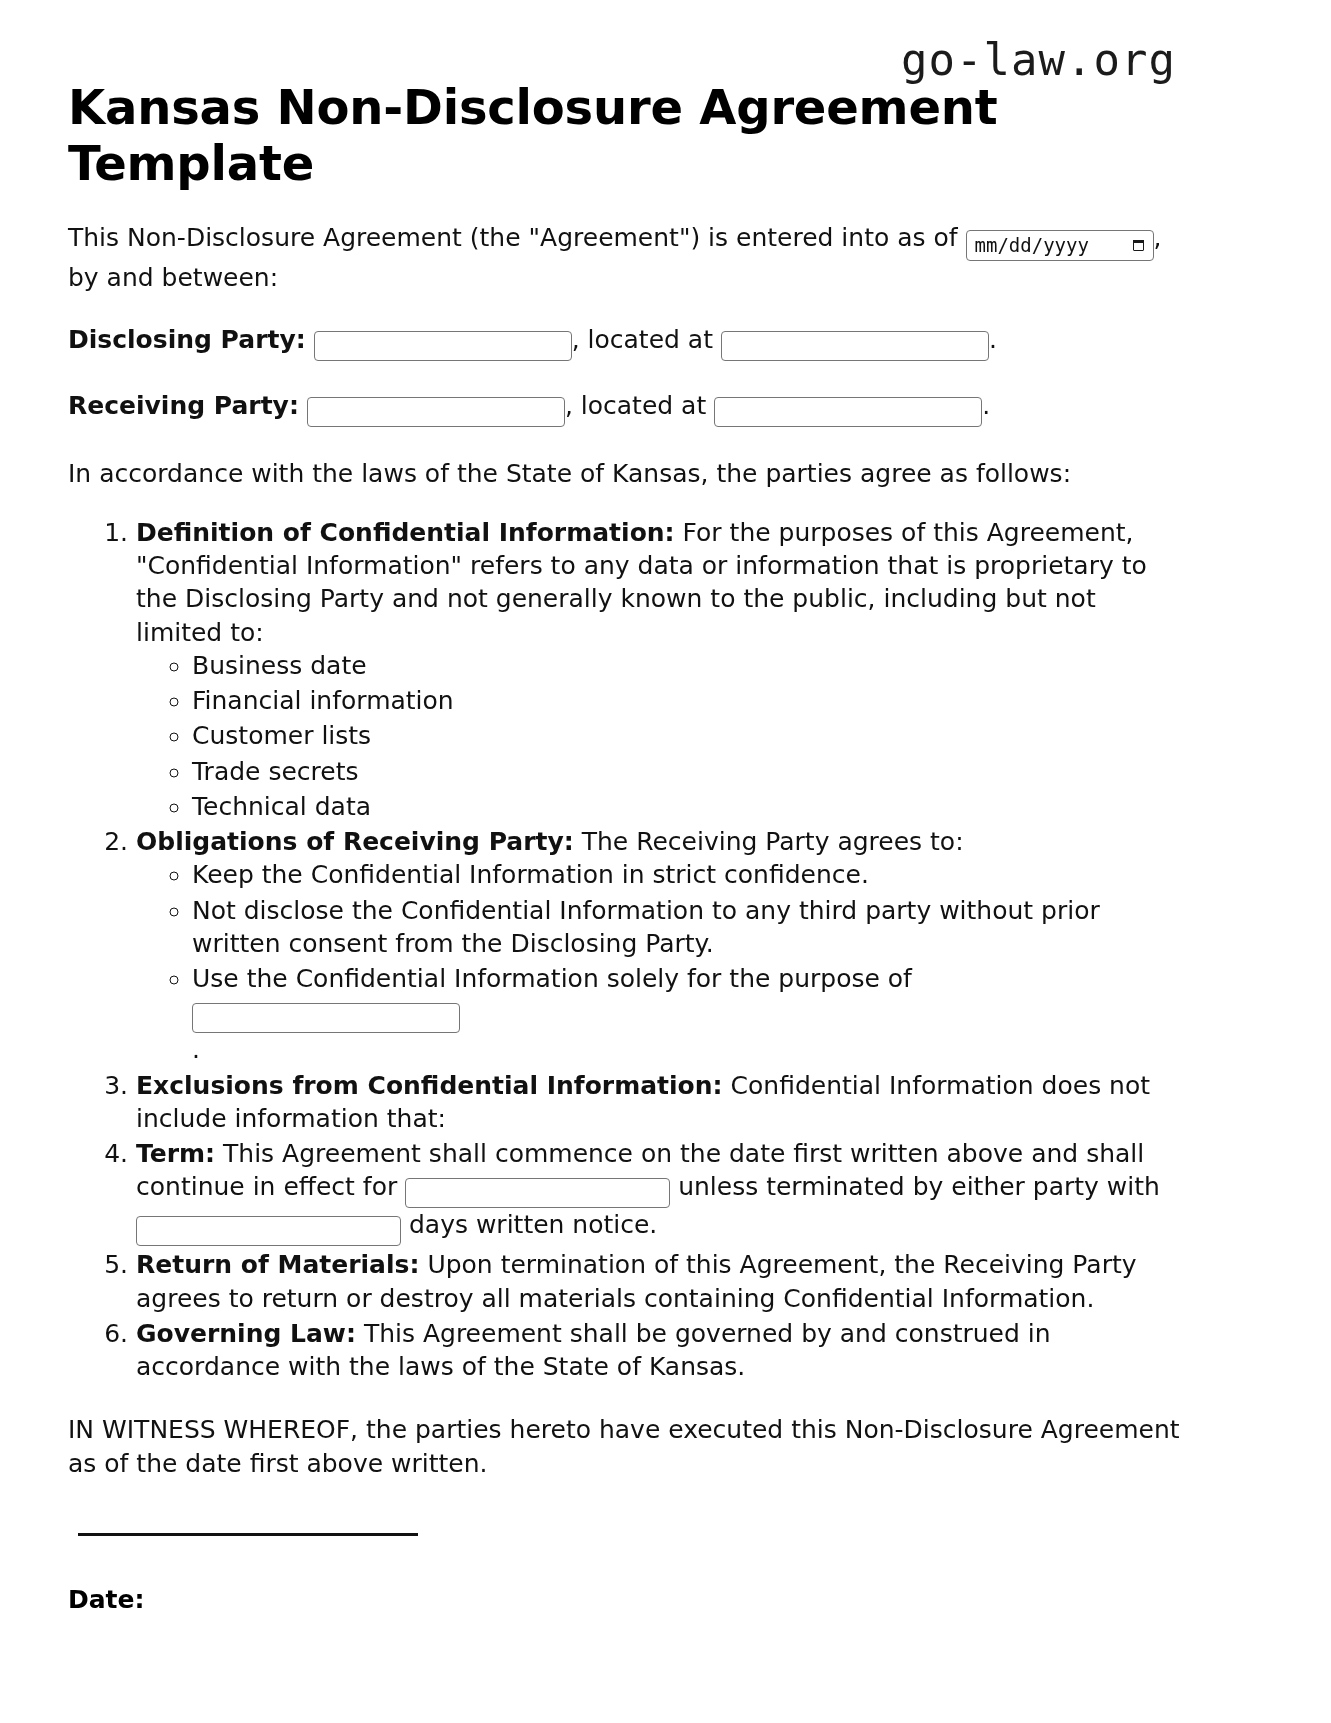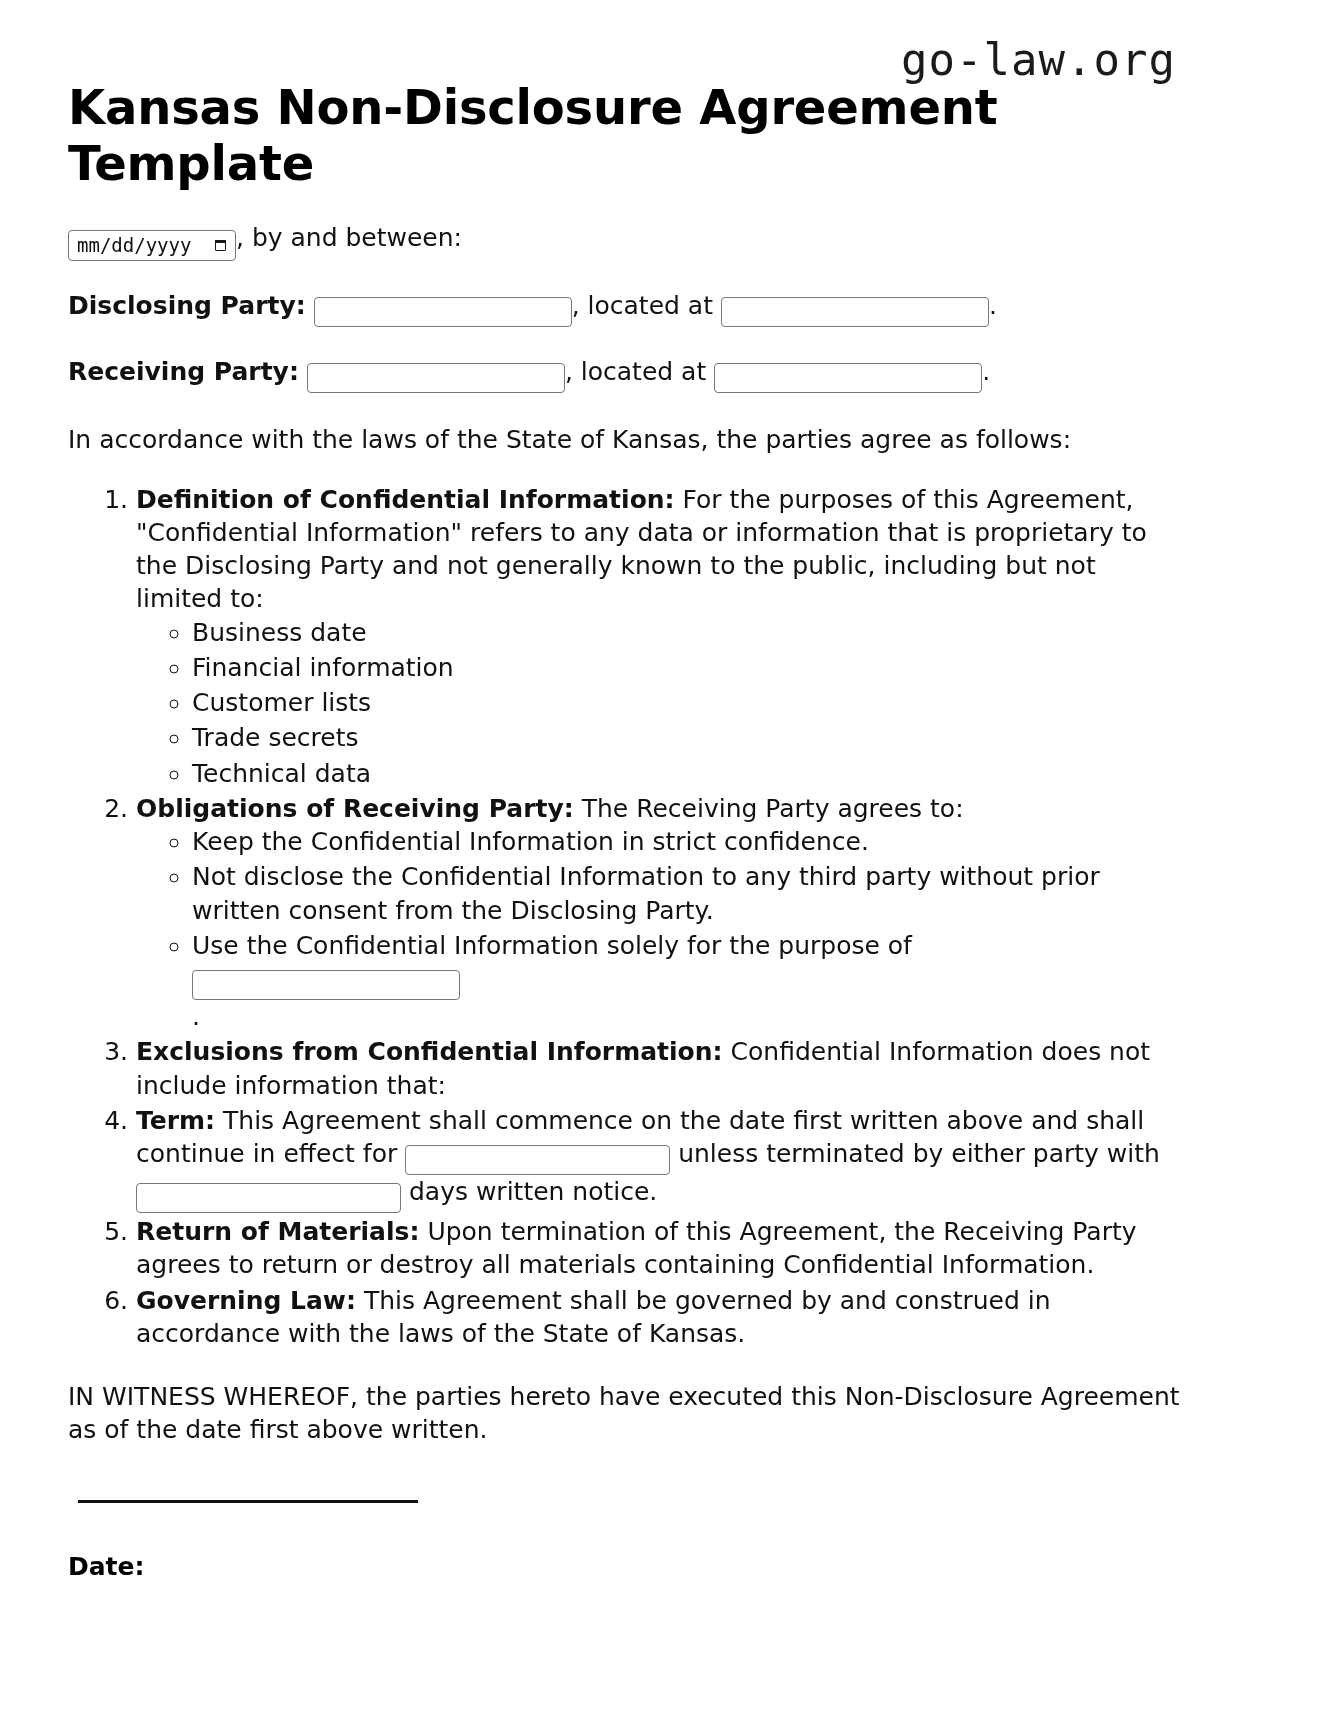--- a/index.html
+++ b/index.html
@@ -86,21 +86,21 @@
 
   .datebox {
     display: inline-flex;
     align-items: center;
     justify-content: space-between;
     box-sizing: border-box;
     border: 1px solid #767676;
     border-radius: 4px;
     background: #fff;
     height: 31px;
-    width: 168px;
+    width: 188px;
     padding: 0 7px 0 8px;
     vertical-align: -6px;
   }
   .datebox .dval {
     font-family: "DejaVu Sans Mono", "Liberation Mono", monospace;
     font-size: 19px;
     color: #111;
     letter-spacing: 0px;
     white-space: nowrap;
   }
@@ -181,20 +181,21 @@
 </head>
 <body>
 
 <div class="page">
 
   <div class="brand">go-law.org</div>
 
   <h1 class="doc-title">Kansas Non-Disclosure Agreement Template</h1>
 
   <p class="para">
+    <span>This Non-Disclosure Agreement (the "Agreement") is entered into as of</span>
     <span class="datebox">
       <span class="dval">mm/dd/yyyy</span>
       <span class="cal-ico"></span>
     </span><span>, by and between:</span>
   </p>
 
   <p class="strongline">
     <b>Disclosing Party:</b>
     <input class="txt w-name" type="text" value="" style=""><span>, located at</span>
     <input class="txt w-loc" type="text" value="" style=""><span>.</span>

